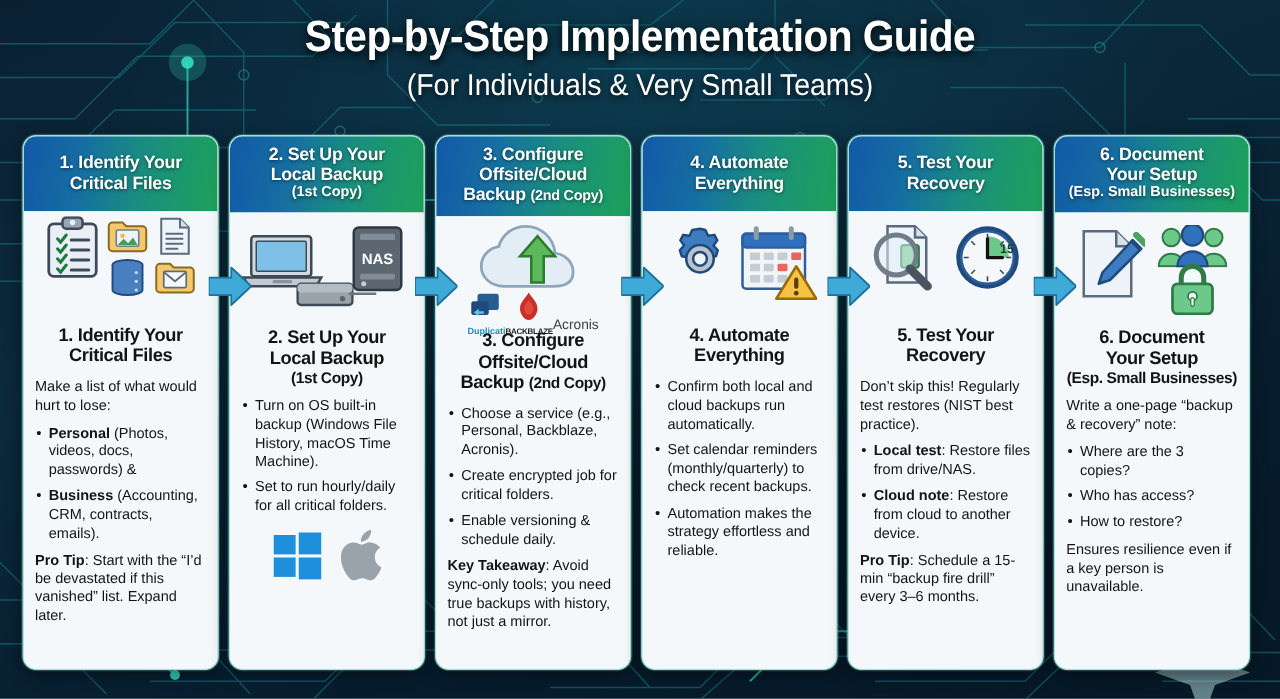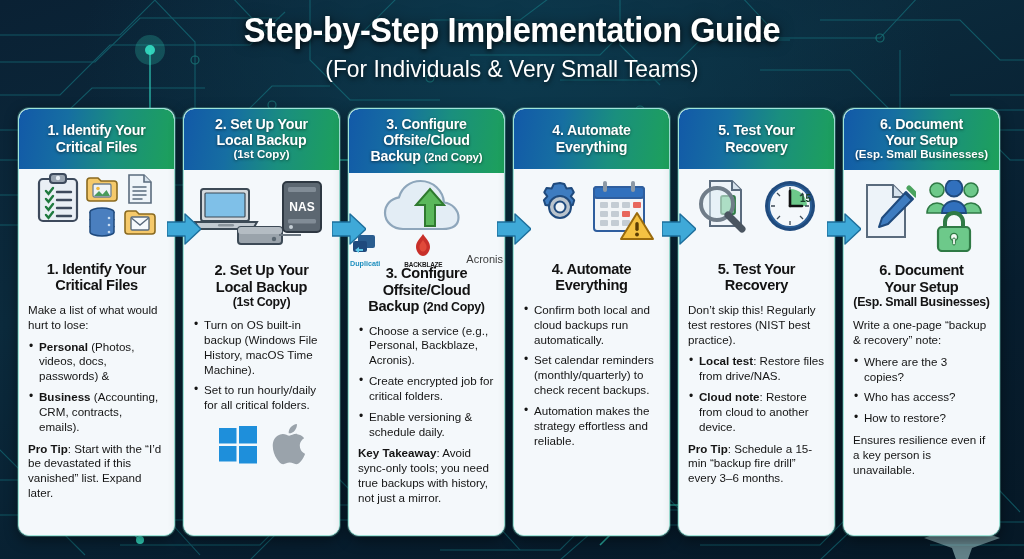--- a/index.html
+++ b/index.html
@@ -347,21 +347,21 @@
         </div>
       </div>
       <div class="card-body">
         <div class="icon-row" style="height: 86px; display: flex; flex-direction: column; align-items: center; justify-content: flex-start; padding-top: 0px;">
           <span style="display: inline-flex; align-items: center;">
             <svg width="96" height="60" viewBox="0 0 96 60">
               <path d="M24 52c-10 0-18-7-18-16 0-8 6-14.5 14-15.7C22.5 11 31 4 41.5 4 54 4 64 13.5 65 25.5c8 .8 14.5 7.3 14.5 15 0 8.5-7 11.5-16 11.5z" fill="#e3edf5" stroke="#8ea6bb" stroke-width="2.2"></path>
               <path d="M46 49V28h-9l14-16 14 16h-9v21z" fill="#5bb85b" stroke="#2f7a2f" stroke-width="2"></path>
             </svg>
           </span>
-          <div class="logo-row" style="gap: 24px; margin-top: -4px; align-items: flex-end;">
+          <div class="logo-row" style="gap: 0; margin-top: -4px; align-items: flex-end;">
             <div style="text-align: center;"><span style="display: inline-flex; align-items: center;">
                 <svg width="28" height="22" viewBox="0 0 28 22">
                   <rect x="7" y="2" width="17" height="13" rx="2" fill="#2a5d8f"></rect>
                   <rect x="2" y="8" width="14" height="11" rx="2" fill="#1f4a7d"></rect>
                   <path d="M4 17 l4-3 v2 h4 v2 H8 v2z" fill="#5ec7e8"></path>
                 </svg>
               </span><div class="brand-dup">Duplicati</div></div>
             <div style="text-align: center;"><span style="display: inline-flex; align-items: center;">
                 <svg width="18" height="24" viewBox="0 0 18 24">
                   <path d="M9 1c3 5 7 7.5 7 13 0 4-3.2 9-7 9s-7-5-7-9C2 8.5 6 6 9 1z" fill="#c8302a"></path>

